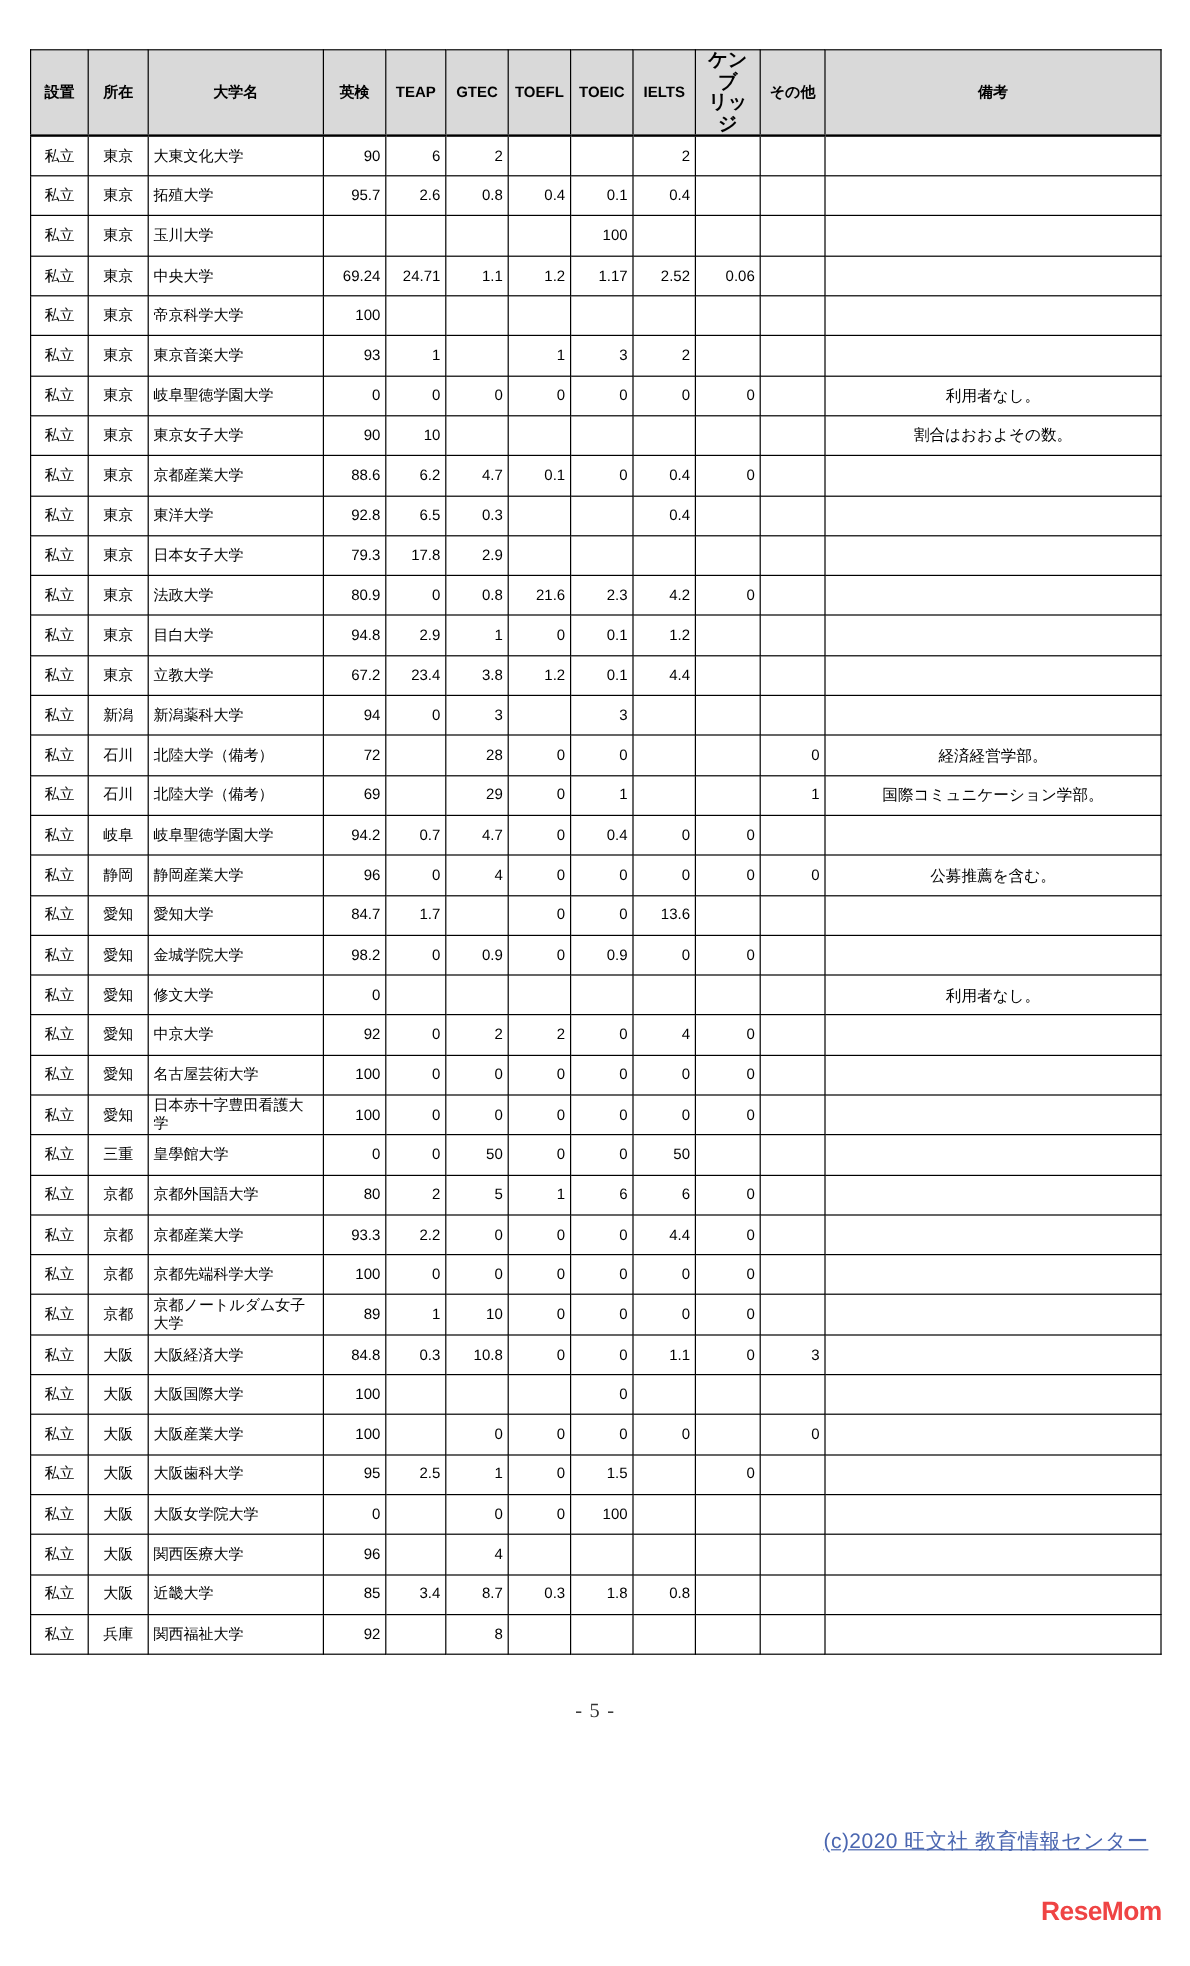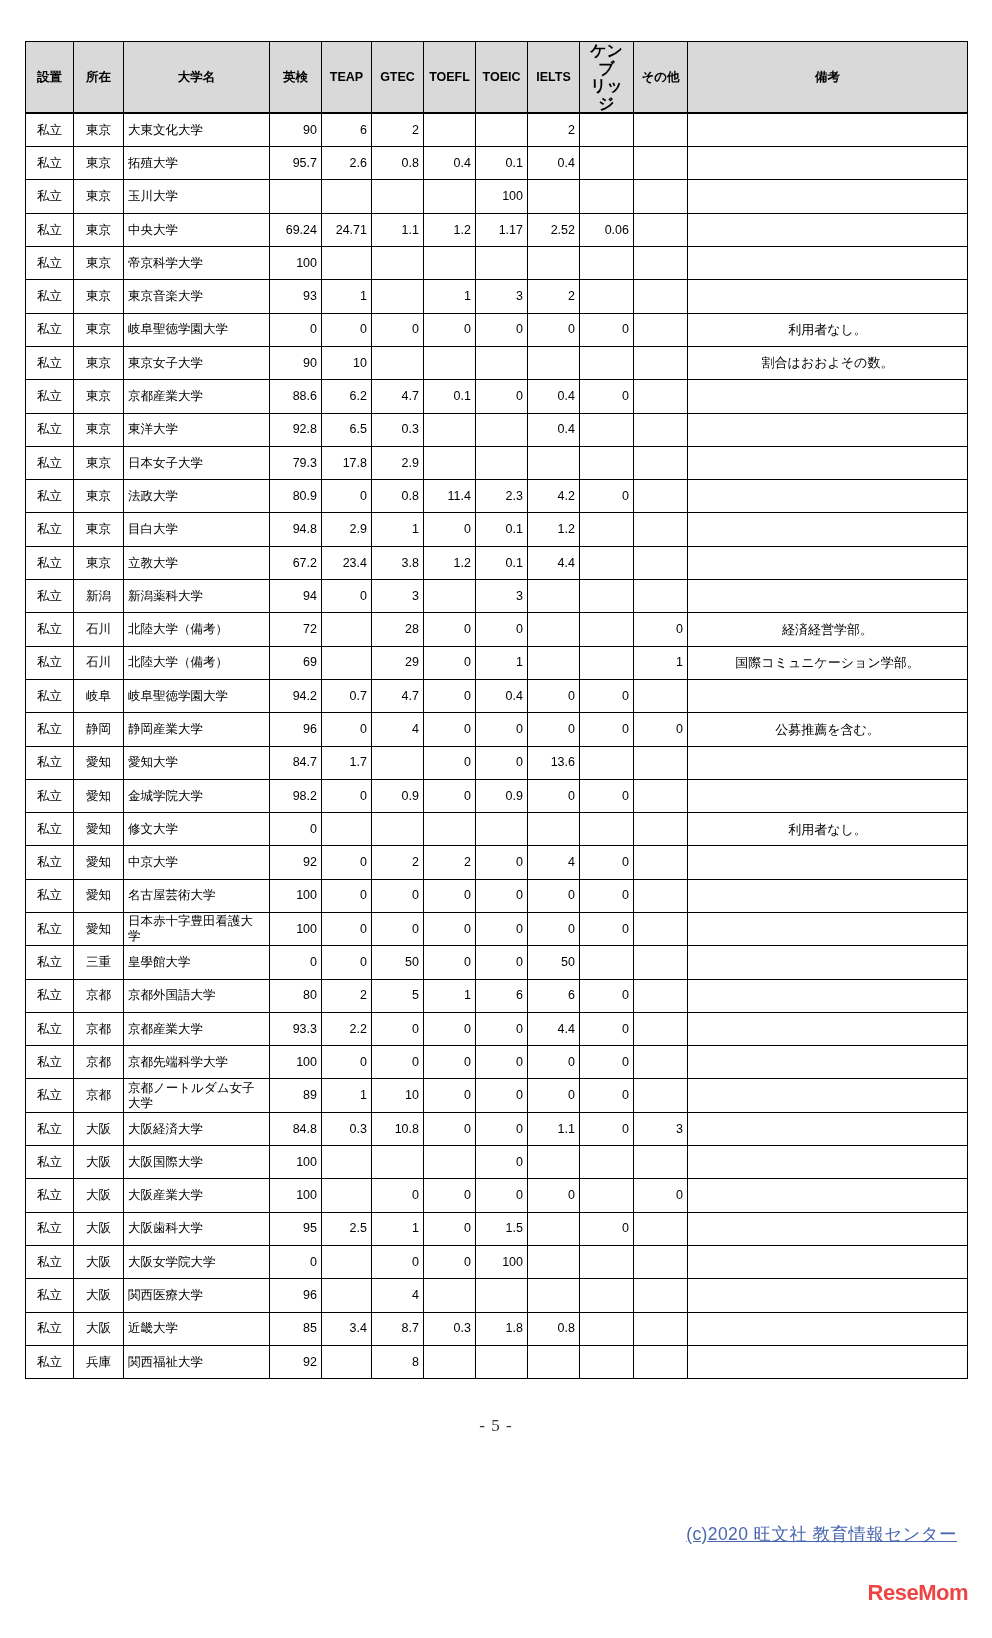--- a/index.html
+++ b/index.html
@@ -316,21 +316,21 @@
             <td class="c-num"></td>
             <td class="c-note"></td>
           </tr>
           <tr>
             <td class="c-kind">私立</td>
             <td class="c-pref">東京</td>
             <td class="c-univ">法政大学</td>
             <td class="c-num">80.9</td>
             <td class="c-num">0</td>
             <td class="c-num">0.8</td>
-            <td class="c-num">11.4</td>
+            <td class="c-num">21.6</td>
             <td class="c-num">2.3</td>
             <td class="c-num">4.2</td>
             <td class="c-num">0</td>
             <td class="c-num"></td>
             <td class="c-note"></td>
           </tr>
           <tr>
             <td class="c-kind">私立</td>
             <td class="c-pref">東京</td>
             <td class="c-univ">目白大学</td>

